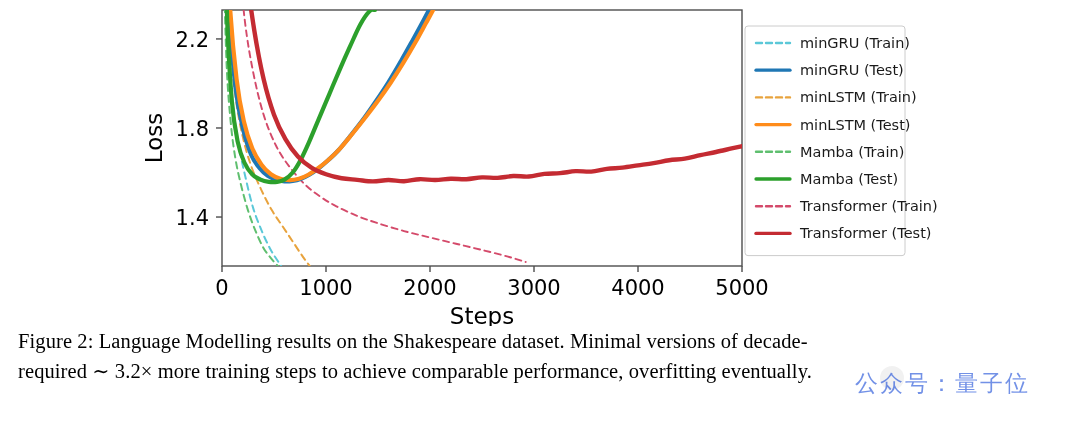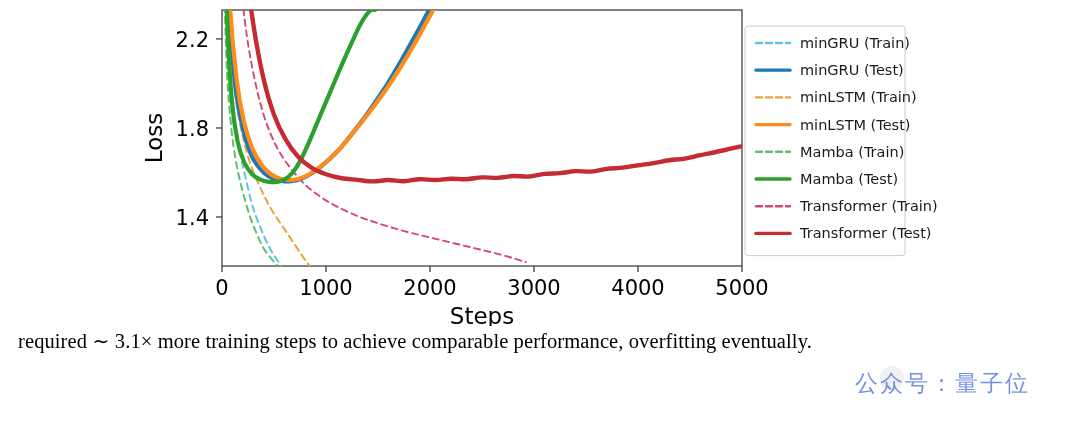--- a/index.html
+++ b/index.html
@@ -155,18 +155,19 @@
         <line x1="756" y1="179" x2="790" y2="179" stroke="#2ca02c" stroke-width="3.2760000000000002" stroke-linecap="round"></line>
         <text x="800" y="184" class="legend-text">Mamba (Test)</text>
         <line x1="756" y1="206.2" x2="790" y2="206.2" stroke="#d44a6a" stroke-width="2.4" stroke-linecap="round" stroke-dasharray="6,4"></line>
         <text x="800" y="211.2" class="legend-text">Transformer (Train)</text>
         <line x1="756" y1="233.4" x2="790" y2="233.4" stroke="#c42b32" stroke-width="3.4320000000000004" stroke-linecap="round"></line>
         <text x="800" y="238.4" class="legend-text">Transformer (Test)</text>
       </g>
     </svg>
 
   <div class="caption">
-    <span class="caption-line">required ∼ 3.1× more training steps to achieve comparable performance, overfitting eventually.</span>
+    <span class="caption-line">Figure 2:  Language Modelling results on the Shakespeare dataset.  Minimal versions of decade-</span>
+    <span class="caption-line">required ∼ 3.2× more training steps to achieve comparable performance, overfitting eventually.</span>
   </div>
 
   <div class="wm-dot"></div>
   <div class="watermark">公众号：量子位</div>
 </div>
 
 </body></html>

